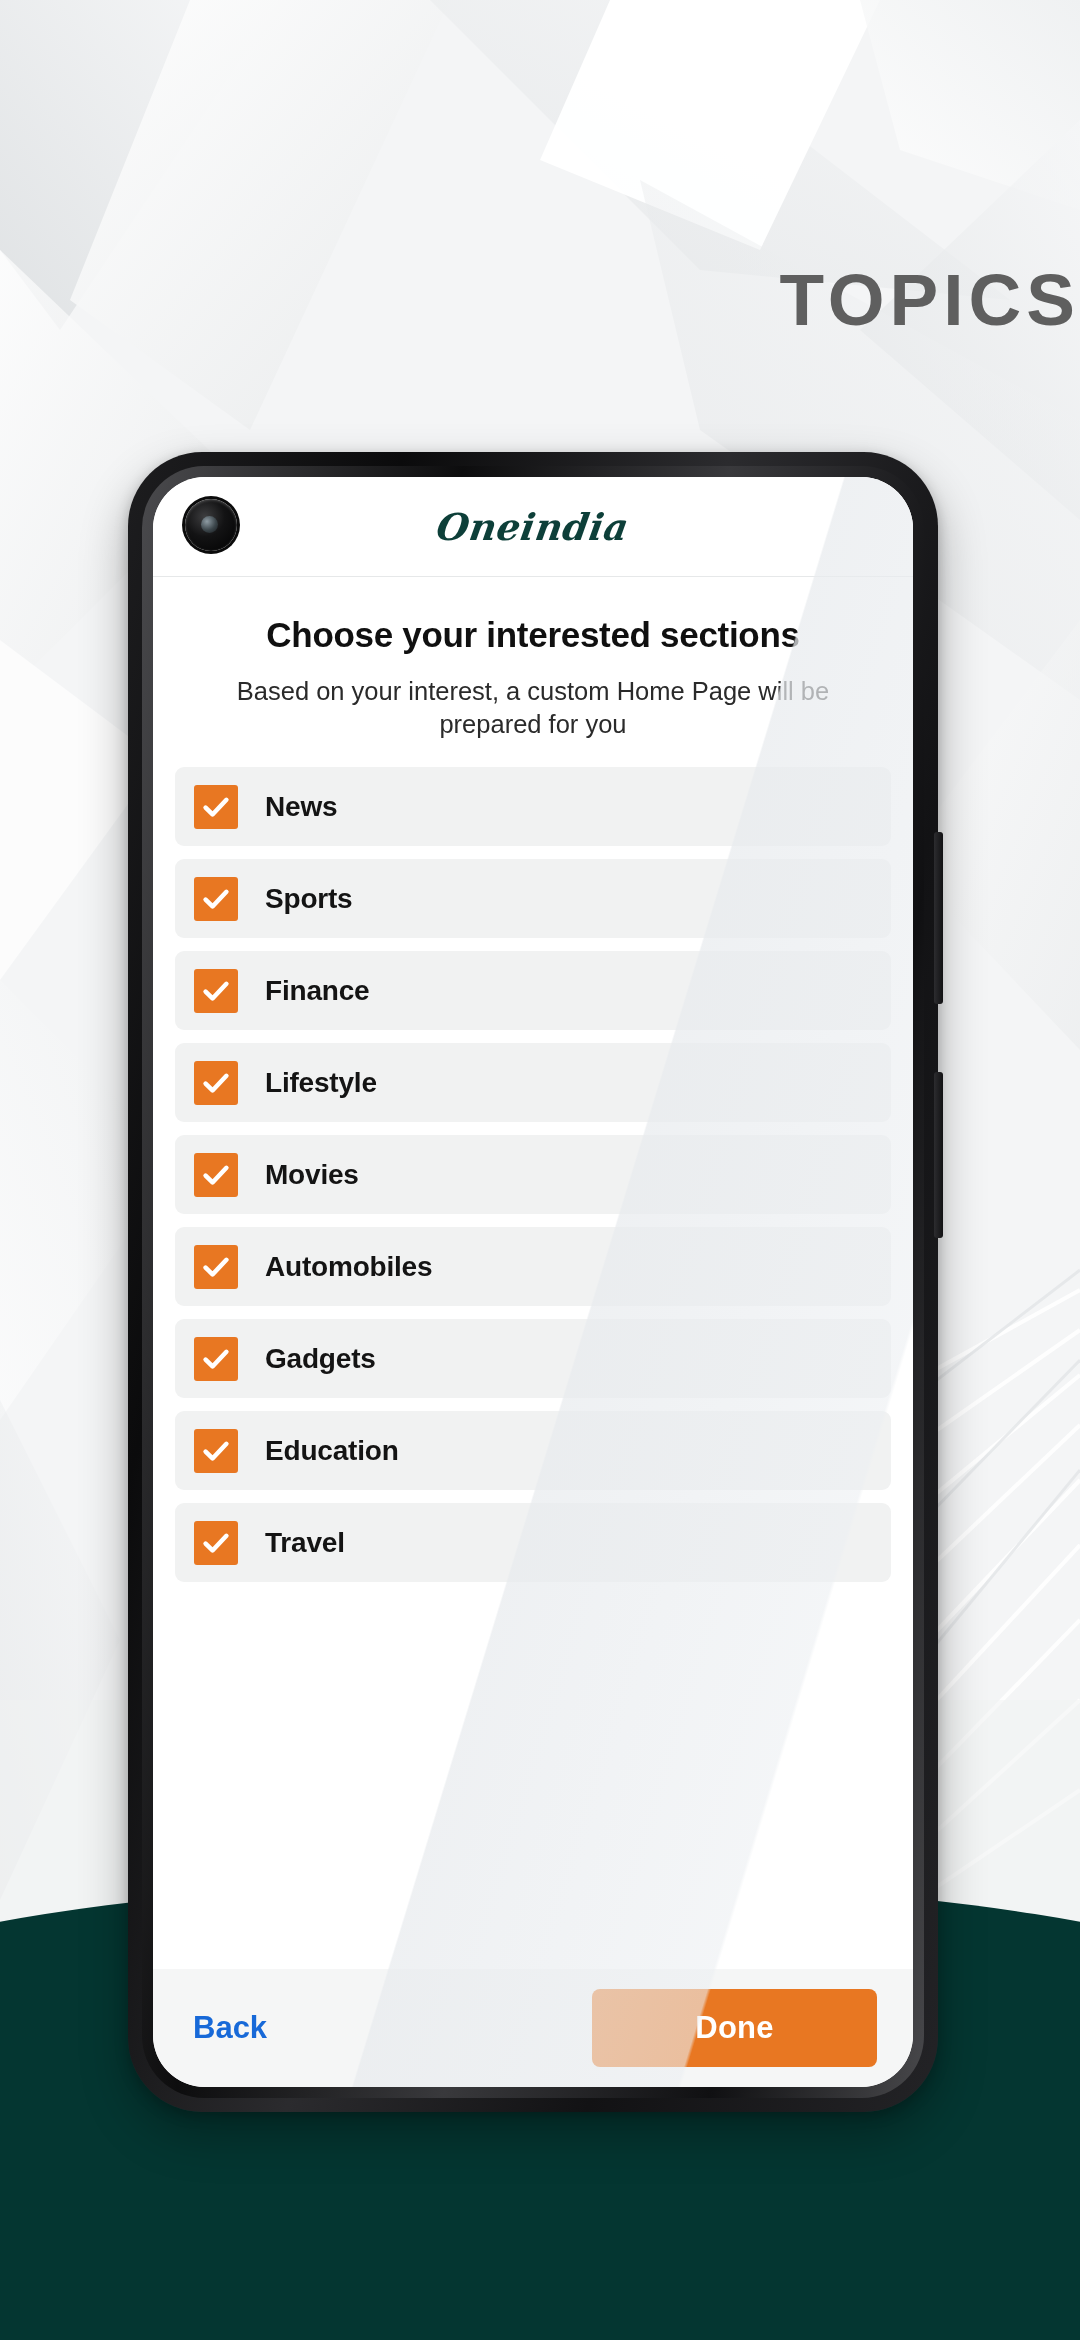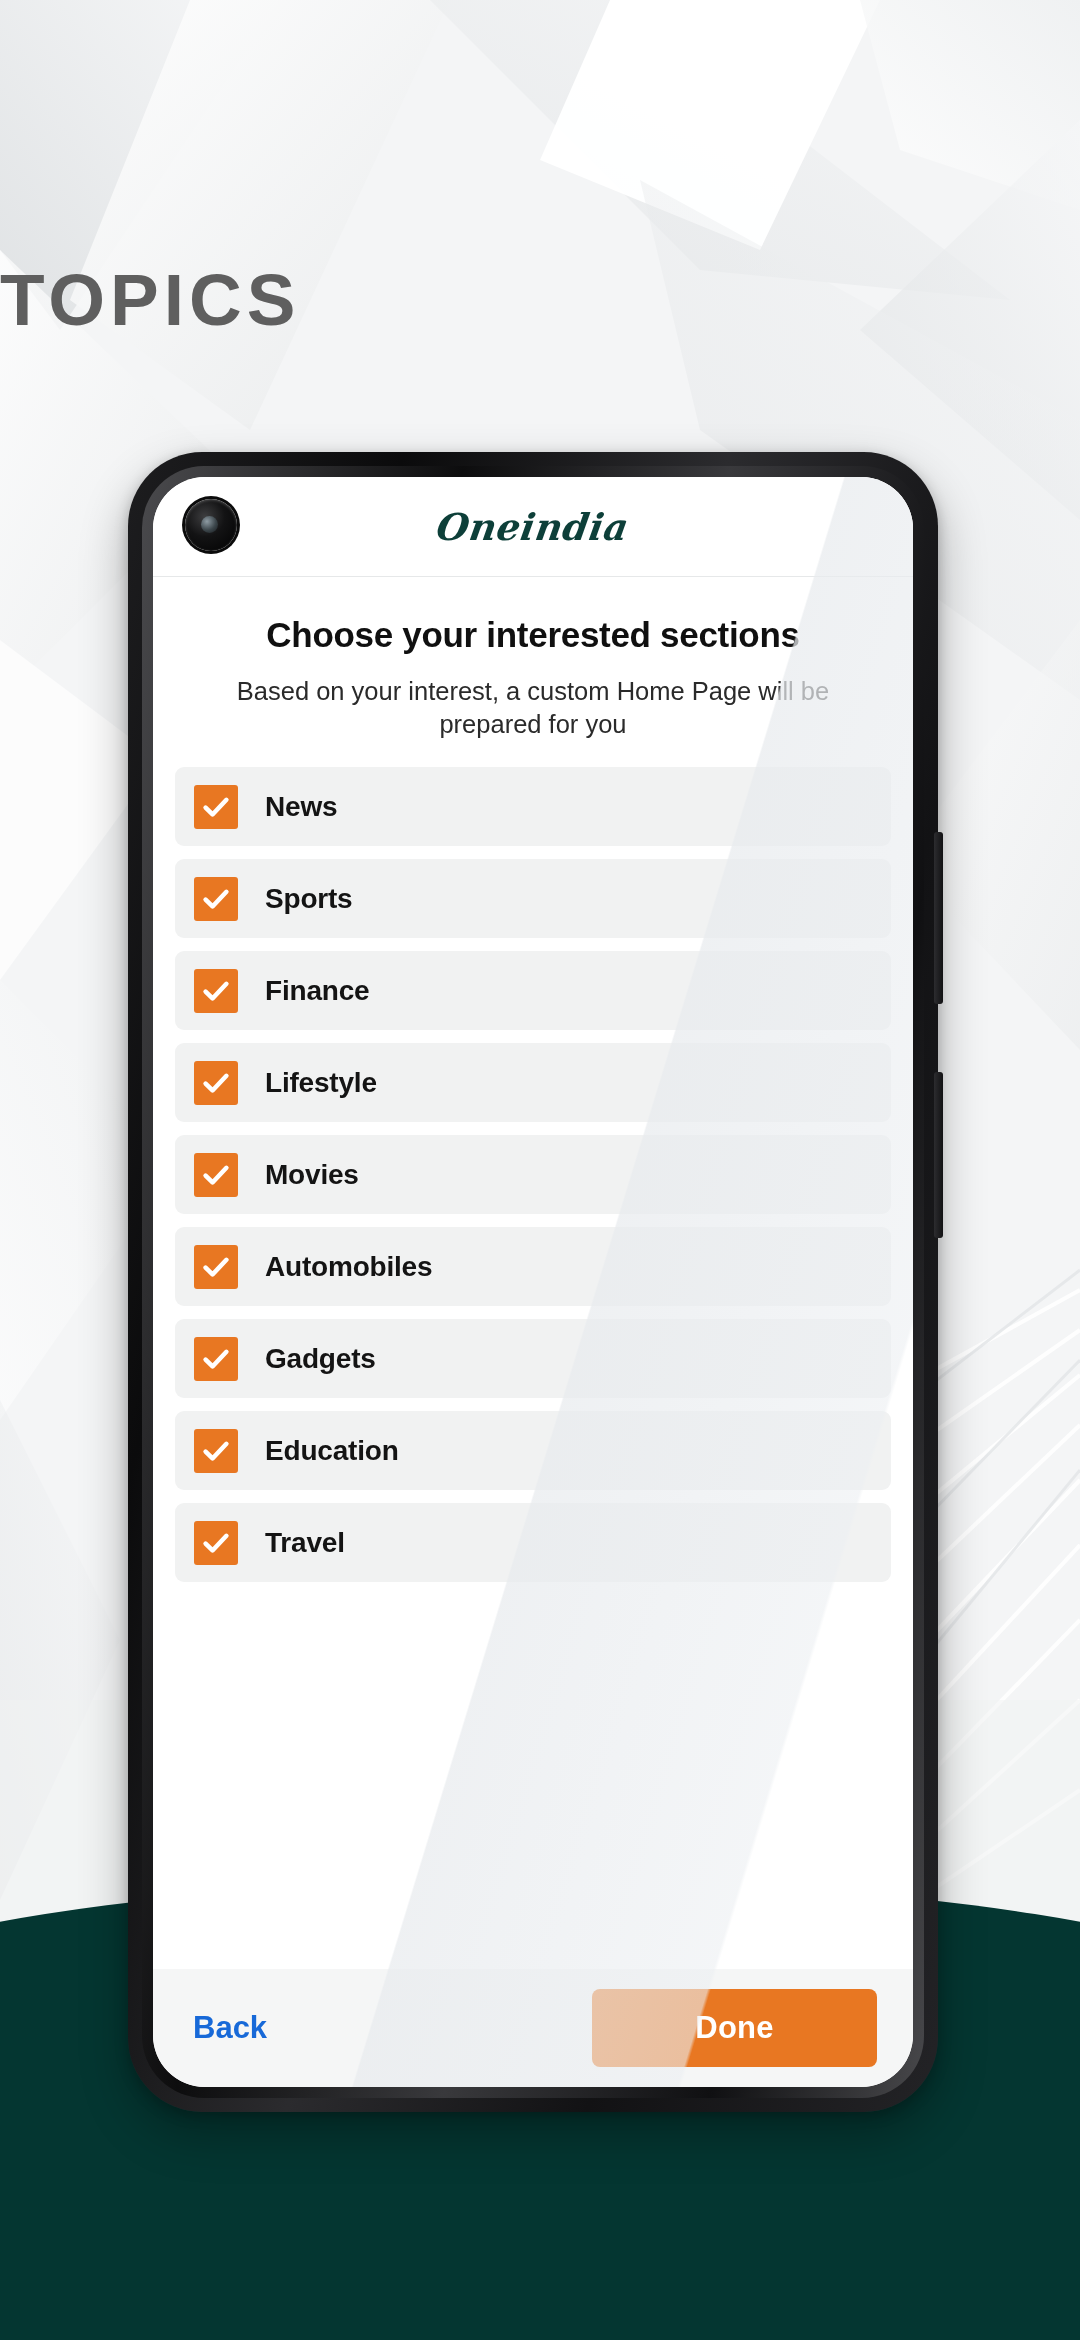--- a/index.html
+++ b/index.html
@@ -19,21 +19,21 @@
   #teal-shape {
     position:absolute; left:-240px; right:-240px; bottom:0; height:460px;
     background:var(--teal,#043631);
     border-top-left-radius:50% 150px;
     border-top-right-radius:50% 150px;
   }
 
   
   #page-title {
     position:absolute; top:258px; left:0; width:1080px;
-    text-align:left;
+    text-align:right;
     font-size:73px;
     font-weight:bold;
     letter-spacing:5px;
     color:#5f5f5f;
     font-family:"Liberation Sans", sans-serif;
   }
 
   
   #phone {
     position:absolute;

